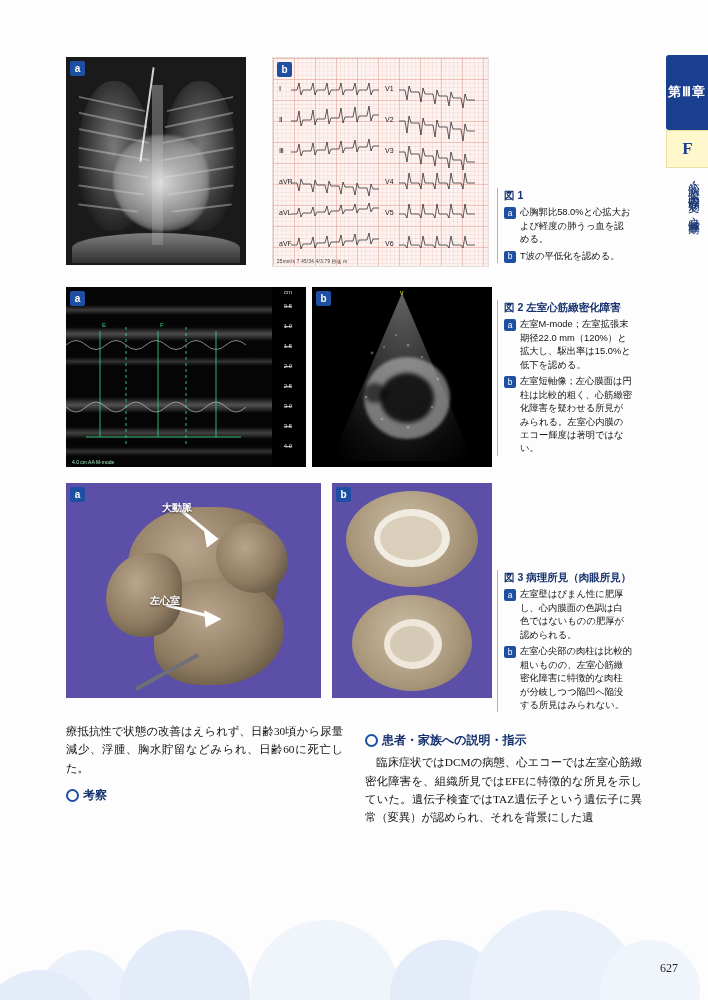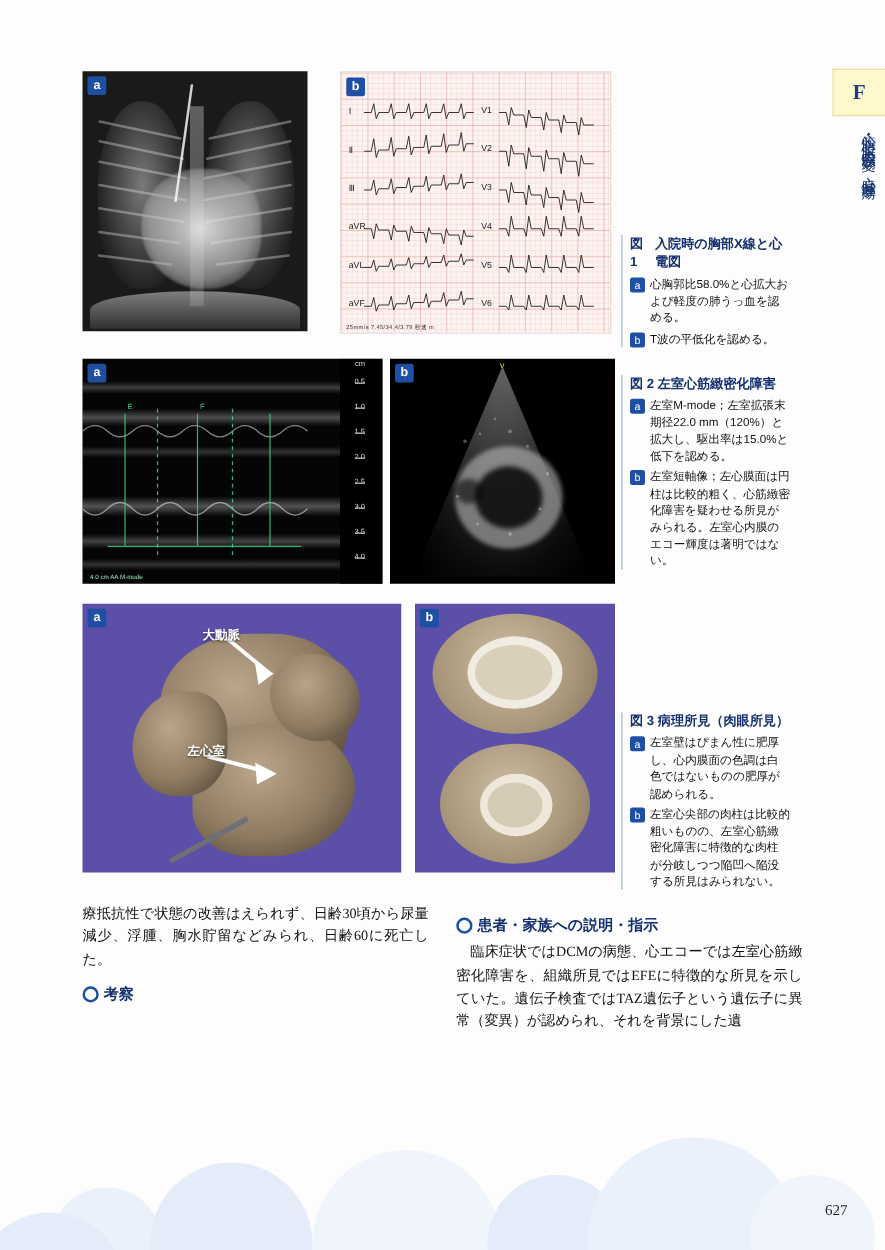--- a/index.html
+++ b/index.html
@@ -205,20 +205,23 @@
     <div class="bub" style="left:40px;bottom:-40px;width:90px;height:90px;"></div>
     <div class="bub b2" style="left:120px;bottom:-60px;width:130px;height:130px;"></div>
     <div class="bub b3" style="left:250px;bottom:-70px;width:150px;height:150px;"></div>
     <div class="bub b2" style="left:390px;bottom:-50px;width:110px;height:110px;"></div>
     <div class="bub" style="left:470px;bottom:-80px;width:170px;height:170px;"></div>
     <div class="bub b3" style="left:600px;bottom:-40px;width:100px;height:100px;"></div>
     <div class="bub b2" style="left:-20px;bottom:-90px;width:120px;height:120px;"></div>
   </div>
 
   <div class="side-tab">
+    <div class="tab-chap">
+      <span>第Ⅲ章</span>
+    </div>
     <div class="tab-letter">F</div>
     <div class="tab-vert">心筋・心膜・心内膜病変、心臓腫瘍</div>
   </div>
 
   <div class="figwrap" style="left:66px;top:57px;">
     <div class="panel xray">
       <div class="panel-label">a</div>
       <div class="xr-lung" style="left:12px;top:24px;width:72px;height:150px;"></div>
       <div class="xr-lung" style="left:98px;top:24px;width:72px;height:150px;"></div>
       <div class="xr-spine"></div>
@@ -283,21 +286,20 @@
         </g>
       </svg>
 
       <div class="ecg-foot">25mm/s  7.45/34.4/3.79      秒速 m</div>
     </div>
   </div>
 
   <div class="figwrap cap cap-box" style="left:497px;top:188px;width:128px;">
     <div class="cap-title">
       <span class="num">図 1</span>
-      <span>入院時の胸部X線と心電図</span>
     </div>
     <div class="cap-row">
       <span class="cap-key">a</span>
       <span class="cap-txt">心胸郭比58.0%と心拡大および軽度の肺うっ血を認める。</span>
     </div>
     <div class="cap-row">
       <span class="cap-key">b</span>
       <span class="cap-txt">T波の平低化を認める。</span>
     </div>
   </div>

